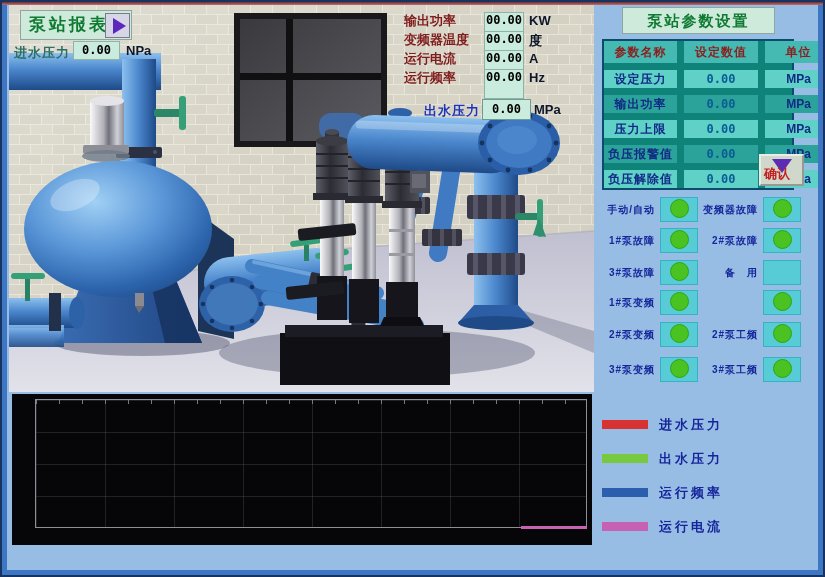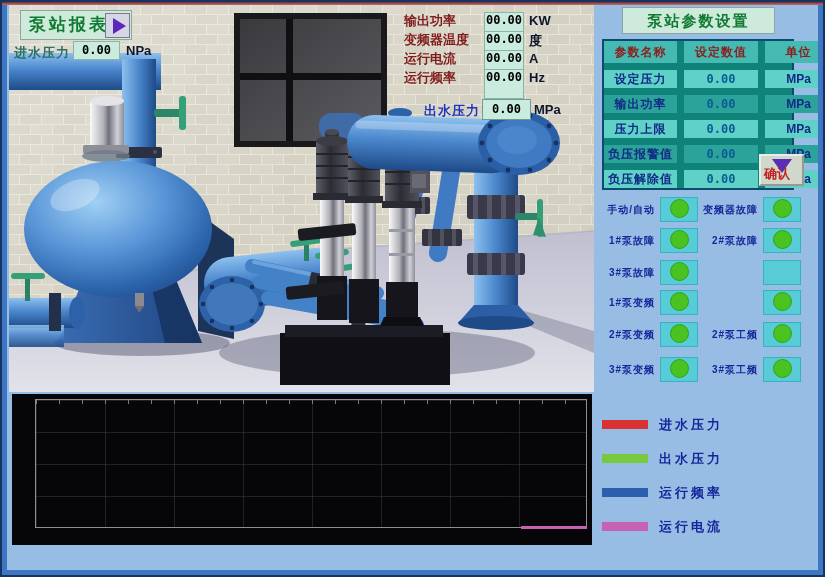--- a/index.html
+++ b/index.html
@@ -392,20 +392,21 @@
     </div>
   <div class="ovl st-lbl" style="left:676px;top:226px;width:80px;">2#泵故障</div>
   <div class="ind on" style="left:761px;top:226px;">
       <div class="dot"></div>
     </div>
 
   <div class="ovl st-lbl" style="left:584px;top:258px;width:69px;">3#泵故障</div>
   <div class="ind on" style="left:658px;top:258px;">
       <div class="dot"></div>
     </div>
+  <div class="ovl st-lbl" style="left:676px;top:258px;width:80px;">备　用</div>
   <div class="ind" style="left:761px;top:258px;"></div>
 
   <div class="ovl st-lbl" style="left:584px;top:288px;width:69px;">1#泵变频</div>
   <div class="ind on" style="left:658px;top:288px;">
       <div class="dot"></div>
     </div>
   <div class="ind on" style="left:761px;top:288px;">
       <div class="dot"></div>
     </div>
 

